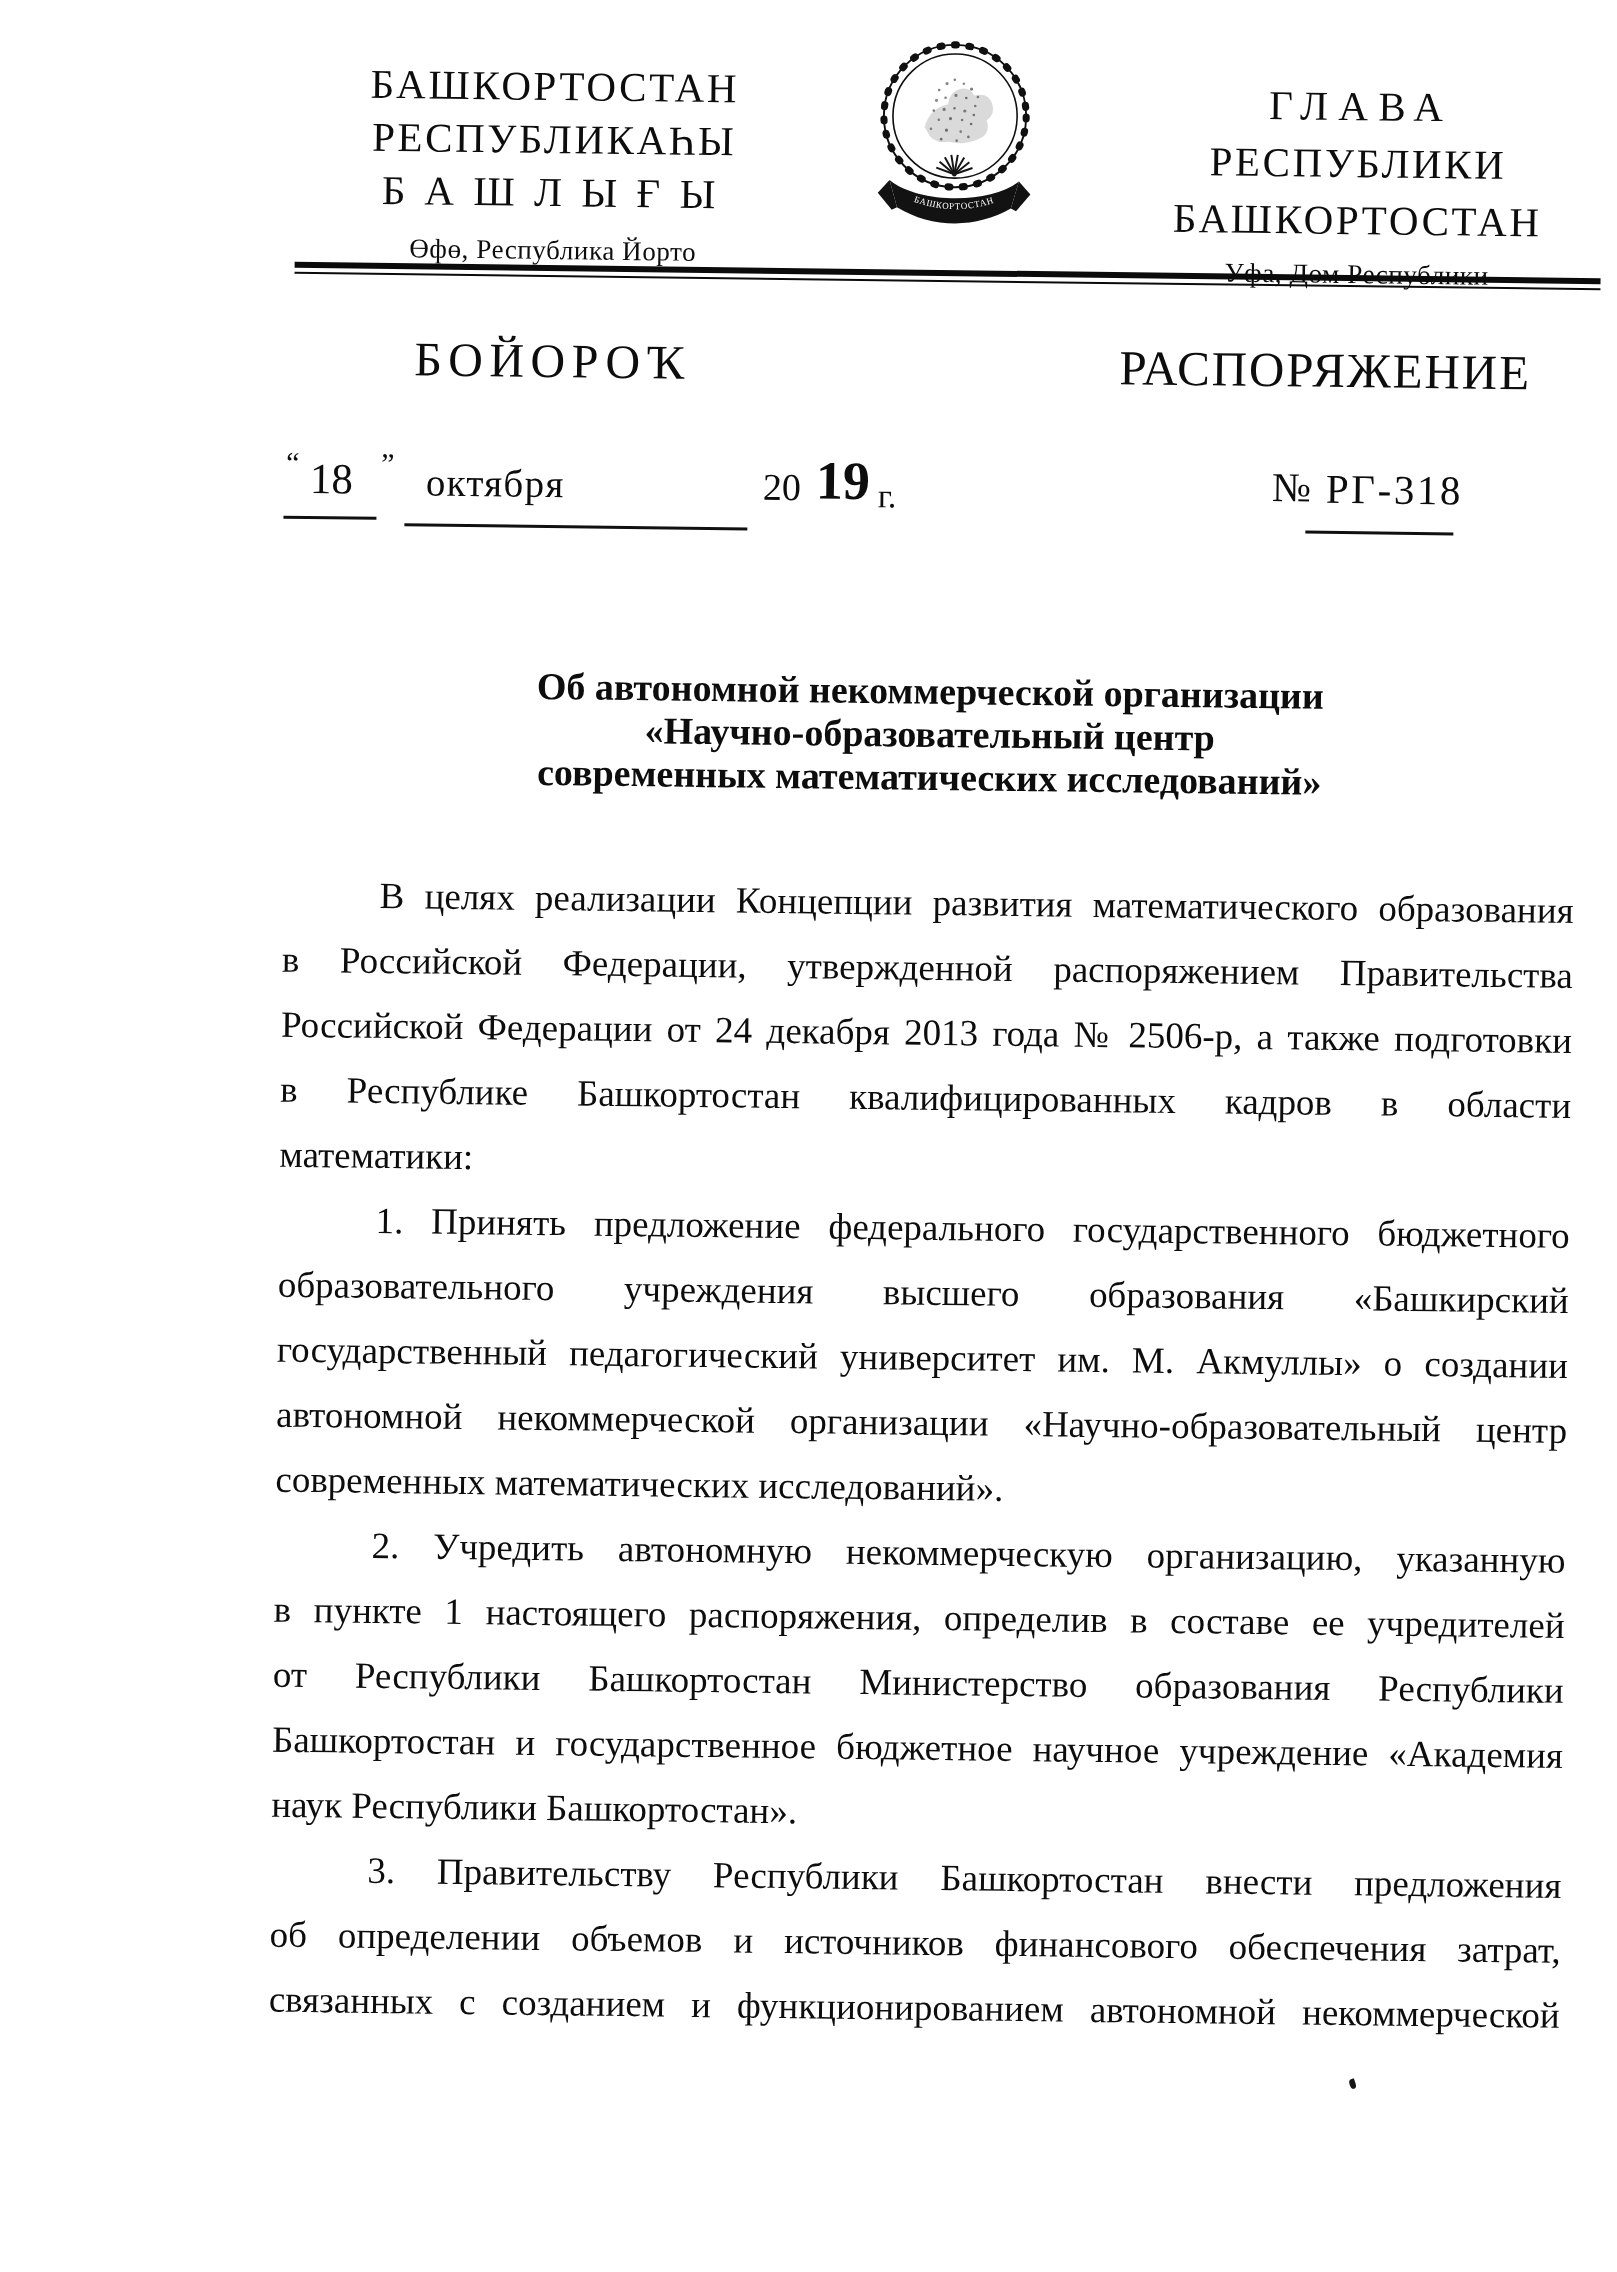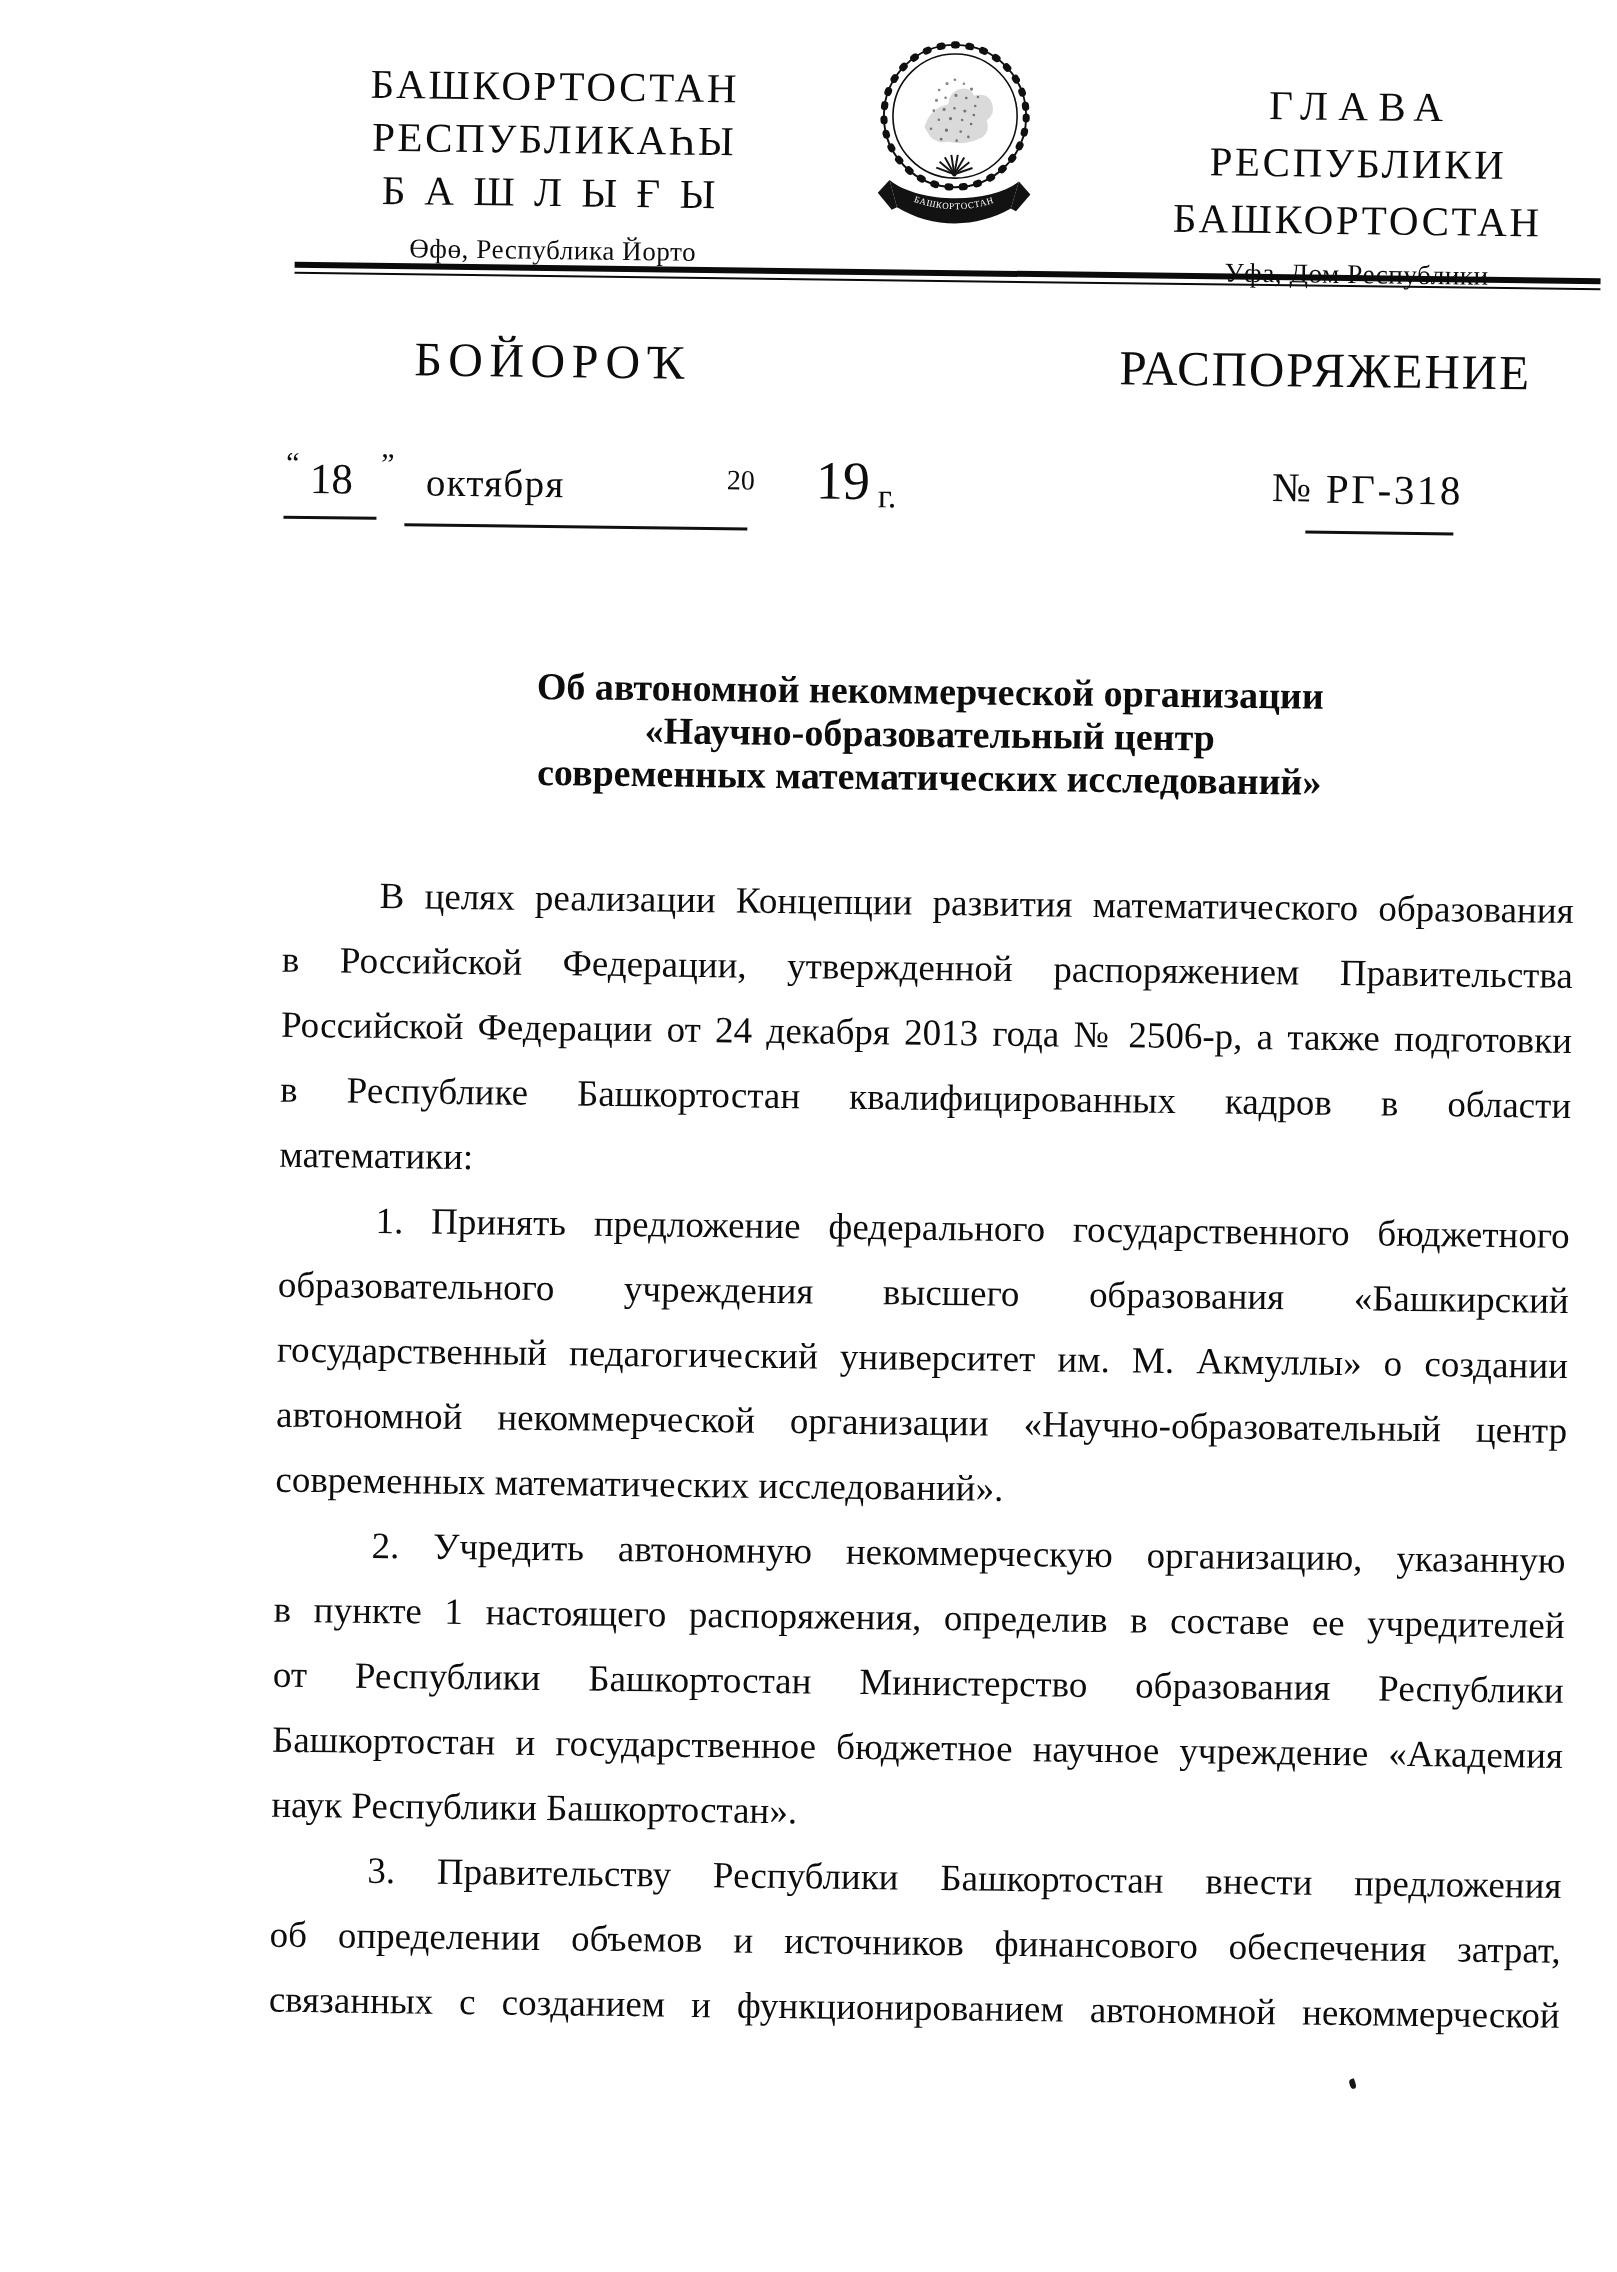--- a/index.html
+++ b/index.html
@@ -30,22 +30,22 @@
 
   
   .doc-bashkir{position:absolute;left:362px;top:330px;font-size:48px;letter-spacing:6.5px;white-space:nowrap;}
   .doc-russian{position:absolute;left:1067px;top:329px;font-size:49px;letter-spacing:1.9px;white-space:nowrap;}
 
   
   .dq1{position:absolute;left:235px;top:446px;font-size:30px;}
   .dday{position:absolute;left:259px;top:454px;font-size:43px;}
   .dq2{position:absolute;left:330px;top:446px;font-size:30px;}
   .dmonth{position:absolute;left:375px;top:458px;font-size:39px;letter-spacing:1.3px;}
-  .dpref{position:absolute;left:676px;top:459px;font-size:28px;}
-  .dyear{position:absolute;left:765px;top:443px;font-size:54px;font-weight:normal;}
+  .dpref{position:absolute;left:712px;top:459px;font-size:38px;}
+  .dyear{position:absolute;left:765px;top:443px;font-size:54px;font-weight:bold;}
   .dsuf{position:absolute;left:827px;top:470px;font-size:34px;}
   .ul{position:absolute;height:2.6px;background:#101010;}
   .ul-day{left:233px;top:516px;width:93px;}
   .ul-month{left:354px;top:522px;width:343px;}
   .nsign{position:absolute;left:1221px;top:451px;font-size:41px;}
   .nvalue{position:absolute;left:1275px;top:452px;font-size:41px;letter-spacing:2.6px;white-space:nowrap;}
   .ul-num{left:1255px;top:518px;width:148px;}
 
   
   .title{position:absolute;left:237px;top:662px;width:1290px;text-align:center;

